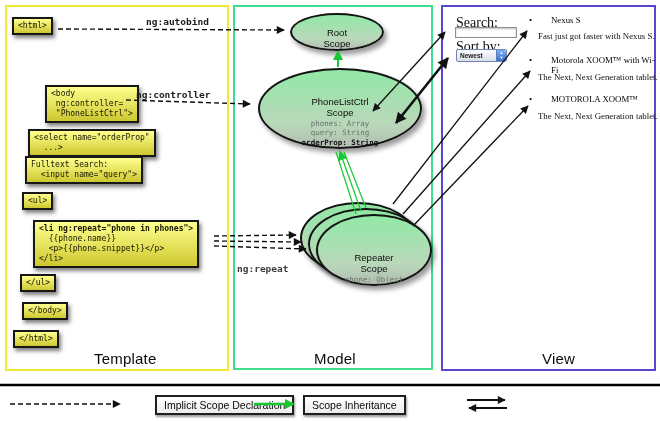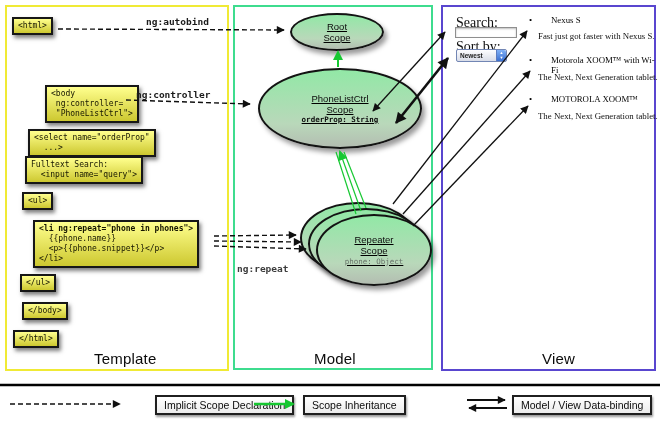--- a/index.html
+++ b/index.html
@@ -14,22 +14,22 @@
   
   .codebox{position:absolute;background:linear-gradient(#ffff8e,#cdc830);
            border:2px solid #171717;box-shadow:2px 3px 4px rgba(0,0,0,.5);
            font:8px/10px "DejaVu Sans Mono",monospace;color:#151500;
            padding:2px 4px;white-space:pre;}
   .codebox .b{font-weight:bold;}
   
   .ellipse{position:absolute;border:2px solid #131313;border-radius:50%;
            background:linear-gradient(#92e8a6 0%,#b9d8ba 70%,#b3bdb1 100%);
            box-shadow:3px 4px 5px rgba(0,0,0,.4);
-           display:flex;flex-direction:column;align-items:center;justify-content:center;
-           text-align:center;text-decoration:underline;}
+           display:flex;flex-direction:column;align-items:center;justify-content:flex-end;
+           text-align:center;}
   .scope-title{font-size:9.5px;line-height:11px;color:#0c0c0c;white-space:pre-line;}
   .scope-props{font:7.5px/9.5px "DejaVu Sans Mono",monospace;color:#68746a;white-space:pre-line;margin-top:1px;}
   .scope-prop-bold{font:bold 7.5px/9.5px "DejaVu Sans Mono",monospace;color:#0c0c0c;}
   
   .anno{position:absolute;font:bold 9.5px "DejaVu Sans Mono",monospace;color:#1c1c1c;}
   
   .vtext{position:absolute;font-family:"Liberation Serif",serif;font-size:14px;color:#101010;}
   .vinput{position:absolute;left:455px;top:27px;width:60px;height:9px;background:#fff;
           border:1px solid #8f8f8f;box-shadow:inset 0 1px 2px rgba(0,0,0,.25);}
   .vselect{position:absolute;left:456px;top:49px;width:46px;height:11px;border:1px solid #7286b4;
@@ -82,20 +82,22 @@
   <div class="anno" style="left:237px;top:223px;color:#3c3c3c;margin-top:40px;">ng:repeat</div>
 
   <div class="ellipse" style="left:290px;top:13px;width:90px;height:34px;">
     <div class="scope-title">Root
 Scope</div>
   </div>
 
   <div class="ellipse" style="left:258px;top:68px;width:160px;height:77px;">
     <div class="scope-title">PhoneListCtrl
 Scope</div>
+    <div class="scope-props">phones: Array
+query: String</div>
     <div class="scope-prop-bold">orderProp: String</div>
   </div>
 
   <div class="ellipse" style="left:300px;top:202px;width:112px;height:68px;"></div>
   <div class="ellipse" style="left:308px;top:208px;width:112px;height:68px;"></div>
   <div class="ellipse" style="left:316px;top:214px;width:112px;height:68px;">
     <div class="scope-title">Repeater
 Scope</div>
     <div class="scope-props">phone: Object</div>
   </div>
@@ -115,21 +117,20 @@
   <div class="bullet" style="left:529px;top:55px;">•</div>
   <div class="item-title" style="left:538px;top:55px;">Motorola XOOM™ with Wi-Fi</div>
   <div class="item-desc" style="left:538px;top:72px;">The Next, Next Generation tablet.</div>
 
   <div class="bullet" style="left:529px;top:94px;">•</div>
   <div class="item-title" style="left:538px;top:94px;">MOTOROLA XOOM™</div>
   <div class="item-desc" style="left:538px;top:111px;">The Next, Next Generation tablet.</div>
 
   <div class="legend-box" style="left:155px;top:395px;">Implicit Scope Declaration</div>
   <div class="legend-box" style="left:303px;top:395px;">Scope Inheritance</div>
-  <div class="legend-box" style="left:512px;top:395px;">Model / View Data-binding</div>
 
   <svg class="overlay" width="660" height="421" viewBox="0 0 660 421">
     <defs>
       <marker id="ab" viewBox="0 0 10 10" refX="9" refY="5" markerWidth="9" markerHeight="8" orient="auto-start-reverse" markerUnits="userSpaceOnUse">
         <path d="M0,0 L10,5 L0,10 z" fill="#101010"></path>
       </marker>
       <marker id="abL" viewBox="0 0 10 10" refX="9" refY="5" markerWidth="12" markerHeight="11" orient="auto-start-reverse" markerUnits="userSpaceOnUse">
         <path d="M0,0 L10,5 L0,10 z" fill="#101010"></path>
       </marker>
       <marker id="ag" viewBox="0 0 10 10" refX="8" refY="5" markerWidth="11" markerHeight="10" orient="auto-start-reverse" markerUnits="userSpaceOnUse">

